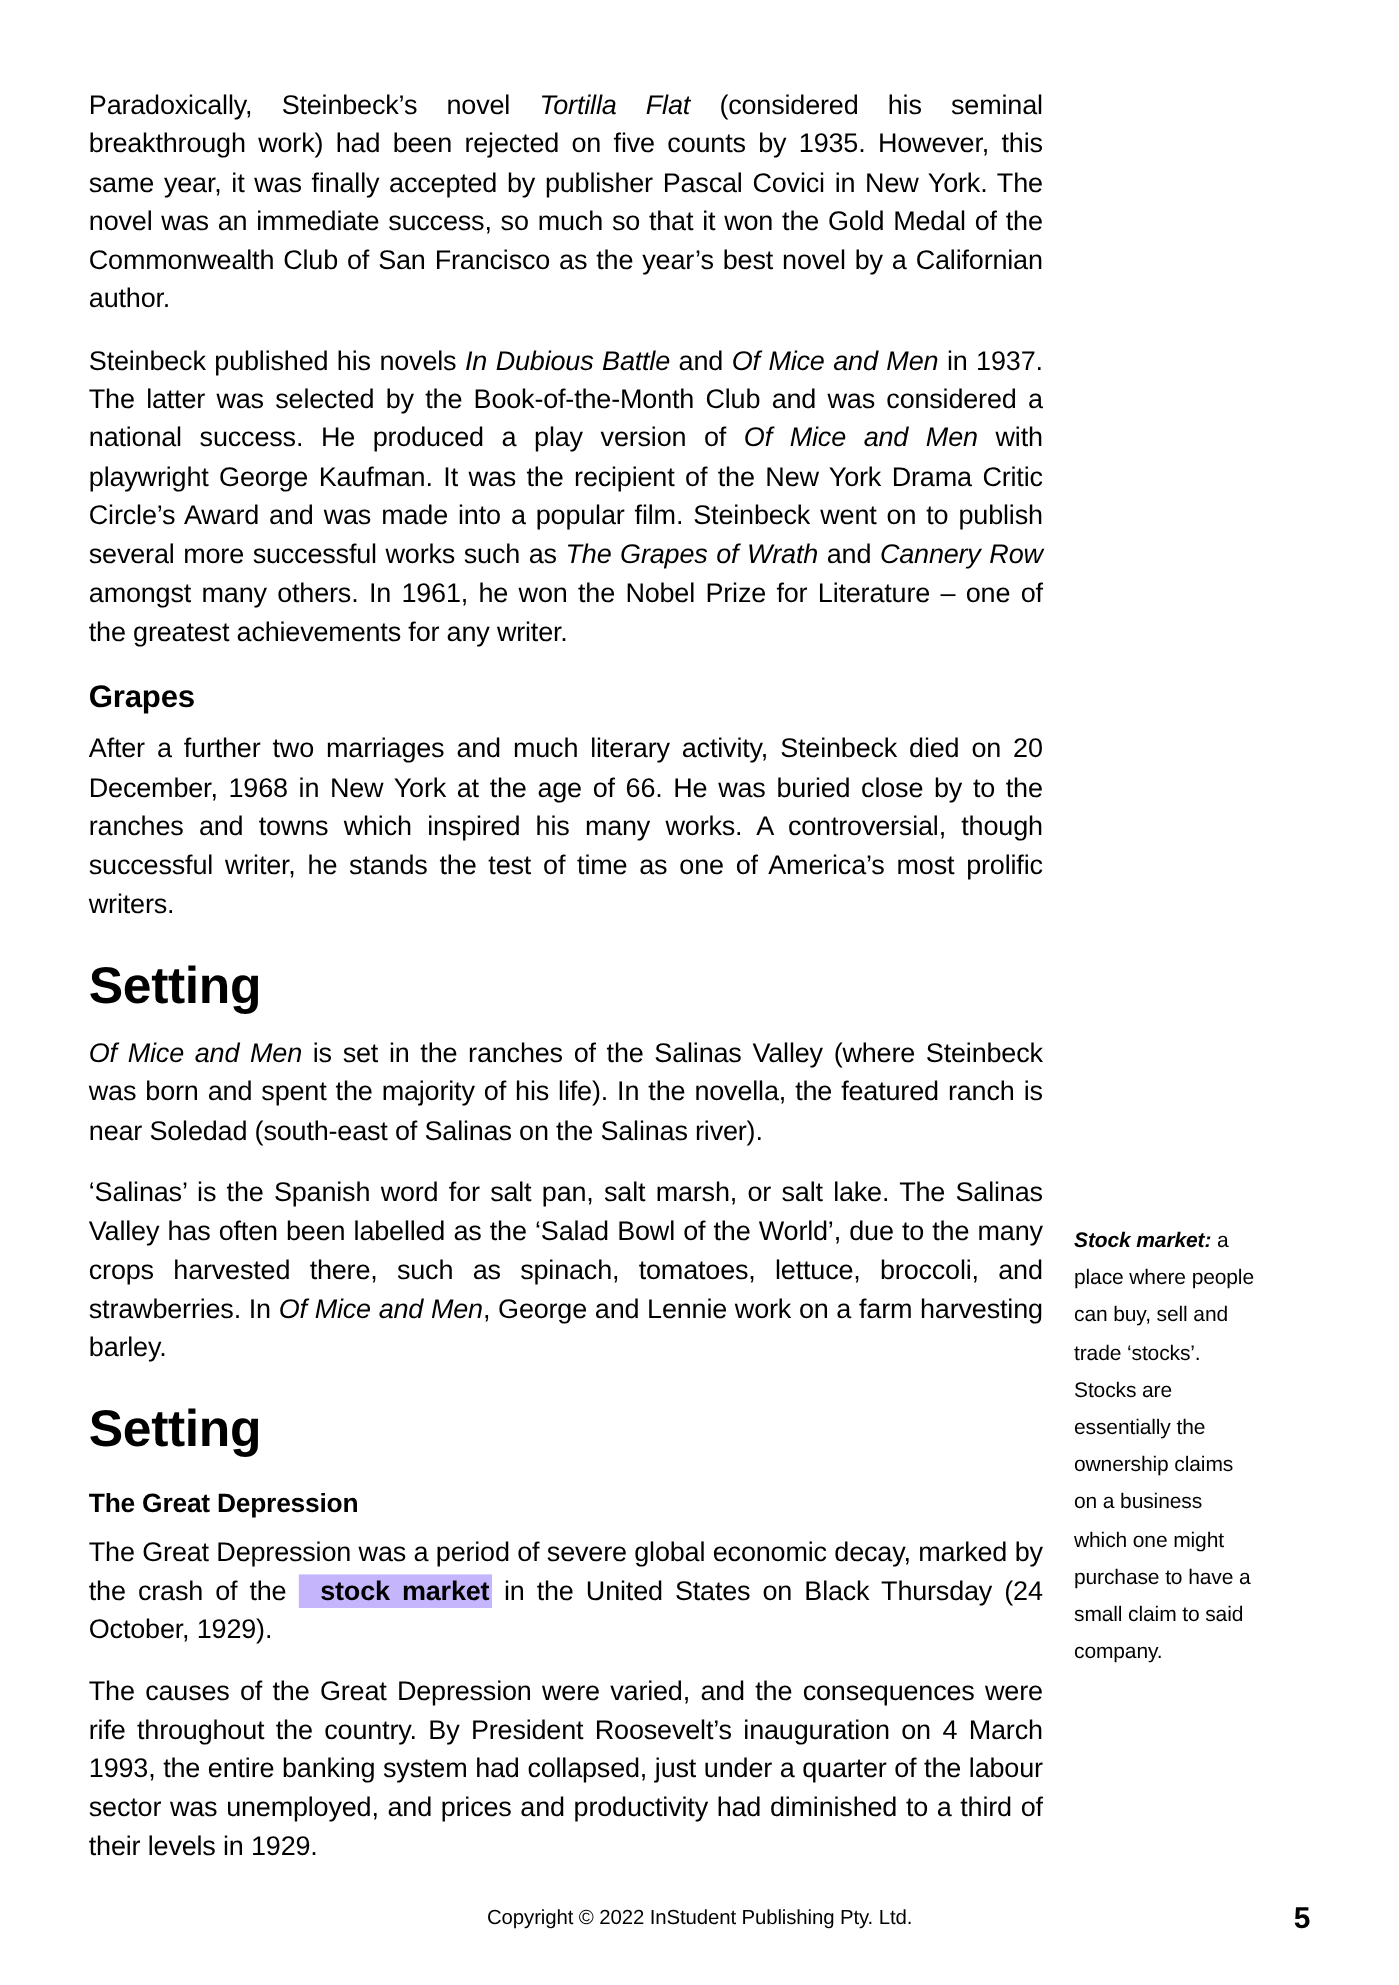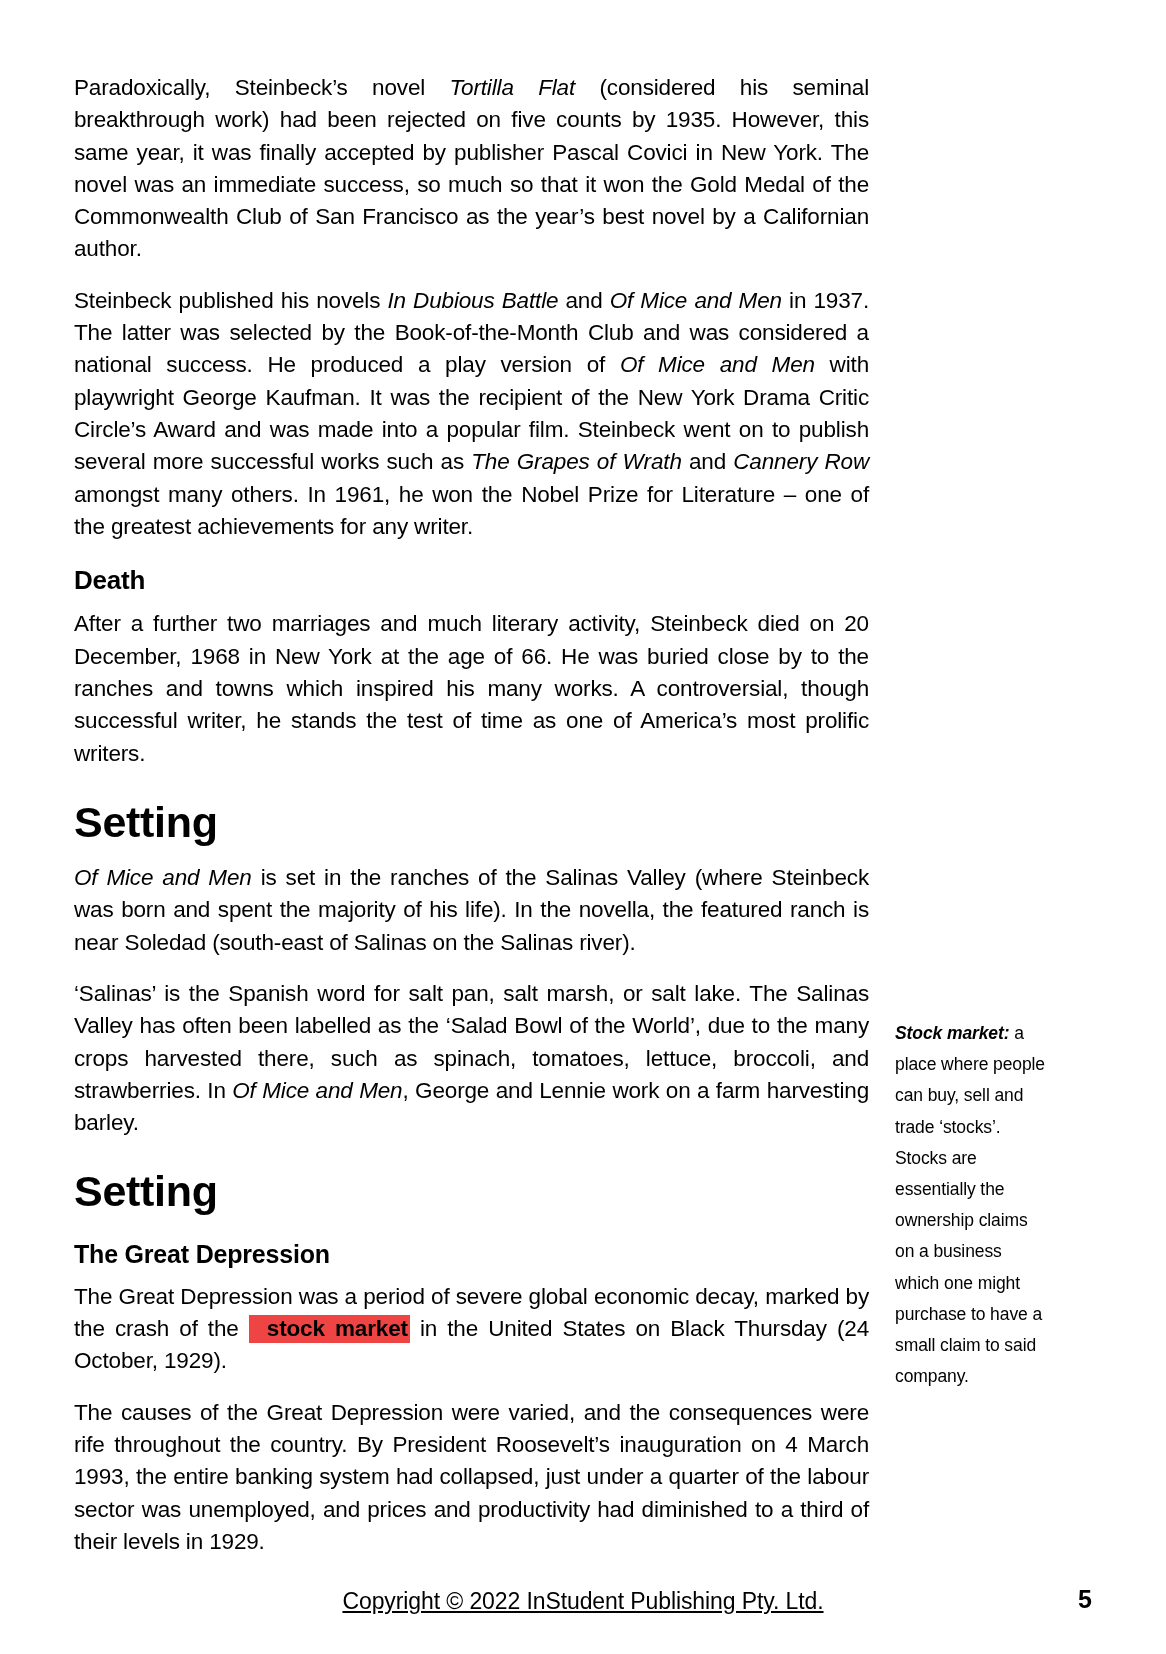--- a/index.html
+++ b/index.html
@@ -34,40 +34,40 @@
     text-align: justify;
     text-justify: inter-word;
     letter-spacing: -0.15px;
   }
   p.body-text.last {
     margin-bottom: 0;
   }
   .it { font-style: italic; }
   .hl {
     font-weight: bold;
-    background: #ef4444;
+    background: #c4b5fd;
     padding: 1px 2px 2px 18px;
   }
   h1.section-title {
     margin: 30px 0 17px 0;
     font-size: 43px;
     line-height: 1.05;
     font-weight: bold;
     letter-spacing: -0.3px;
   }
   h2.sub-title {
     margin: 24px 0 14px 0;
     font-size: 26px;
     line-height: 1.05;
     font-weight: bold;
     letter-spacing: -0.2px;
   }
   h3.minor-title {
     margin: 26px 0 14px 0;
-    font-size: 25px;
+    font-size: 22px;
     line-height: 1.05;
     font-weight: bold;
     letter-spacing: -0.2px;
   }
   
   .margin-note {
     position: absolute;
     left: 895px;
     top: 1018px;
     width: 150px;
@@ -90,44 +90,43 @@
     top: 1588px;
     width: 1018px;
     height: 34px;
   }
   .footer-copyright {
     position: absolute;
     left: 0;
     right: 0;
     top: 0;
     text-align: center;
-    font-size: 23px;
+    font-size: 17px;
     letter-spacing: -0.1px;
-    text-decoration: underline;
   }
   .footer-page-number {
     position: absolute;
     right: 0;
     top: -3px;
     font-size: 25px;
     font-weight: bold;
   }
 </style>
 </head>
 <body>
 
 <div class="page">
 
   <div class="content">
 
     <p class="body-text"><span>Paradoxically, Steinbeck’s novel </span><span class="it">Tortilla Flat</span><span> (considered his seminal breakthrough work) had been rejected on five counts by 1935. However, this same year, it was finally accepted by publisher Pascal Covici in New York.  The novel was an immediate success, so much so that it won the Gold Medal of the Commonwealth Club of San Francisco as the year’s best novel by a Californian author.</span></p>
 
     <p class="body-text"><span>Steinbeck published his novels </span><span class="it">In Dubious Battle</span><span> and </span><span class="it">Of Mice and Men</span><span> in 1937.  The latter was selected by the Book-of-the-Month Club and was considered a national success.  He produced a play version of </span><span class="it">Of Mice and Men</span><span> with playwright George Kaufman.  It was the recipient of the New York Drama Critic Circle’s Award and was made into a popular film.  Steinbeck went on to publish several more successful works such as </span><span class="it">The Grapes of Wrath</span><span> and </span><span class="it">Cannery Row</span><span> amongst many others.  In 1961, he won the Nobel Prize for Literature – one of the greatest achievements for any writer.</span></p>
 
-    <h2 class="sub-title">Death</h2>
+    <h2 class="sub-title">Grapes</h2>
 
     <p class="body-text">After a further two marriages and much literary activity, Steinbeck died on 20 December, 1968 in New York at the age of 66. He was buried close by to the ranches and towns which inspired his many works.  A controversial, though successful writer, he stands the test of time as one of America’s most prolific writers.</p>
 
     <h1 class="section-title">Setting</h1>
 
     <p class="body-text"><span class="it">Of Mice and Men</span><span> is set in the ranches of the Salinas Valley (where Steinbeck was born and spent the majority of his life).  In the novella, the featured ranch is near Soledad (south-east of Salinas on the Salinas river).</span></p>
 
     <p class="body-text"><span>‘Salinas’ is the Spanish word for salt pan, salt marsh, or salt lake. The Salinas Valley has often been labelled as the ‘Salad Bowl of the World’, due to the many crops harvested there, such as spinach, tomatoes, lettuce, broccoli, and strawberries.  In </span><span class="it">Of Mice and Men</span><span>, George and Lennie work on a farm harvesting barley.</span></p>
 
     <h1 class="section-title">Setting</h1>

